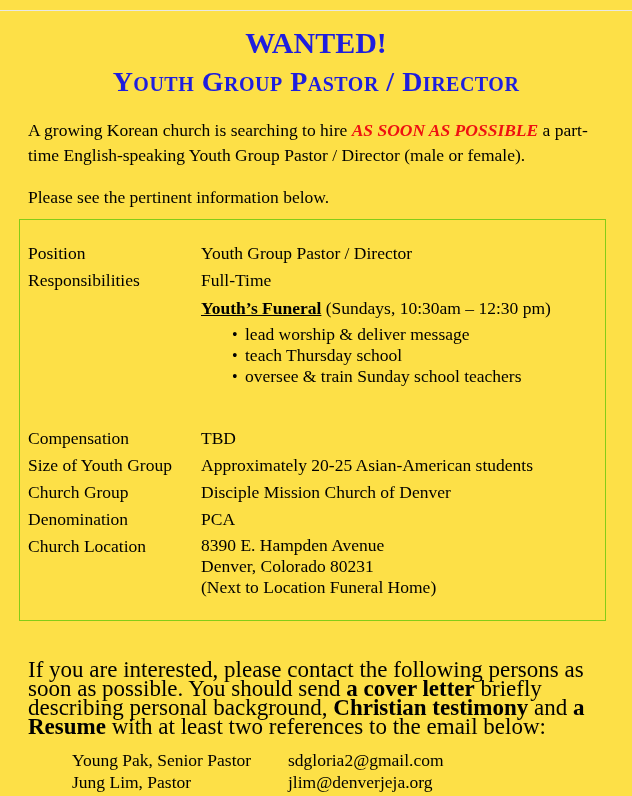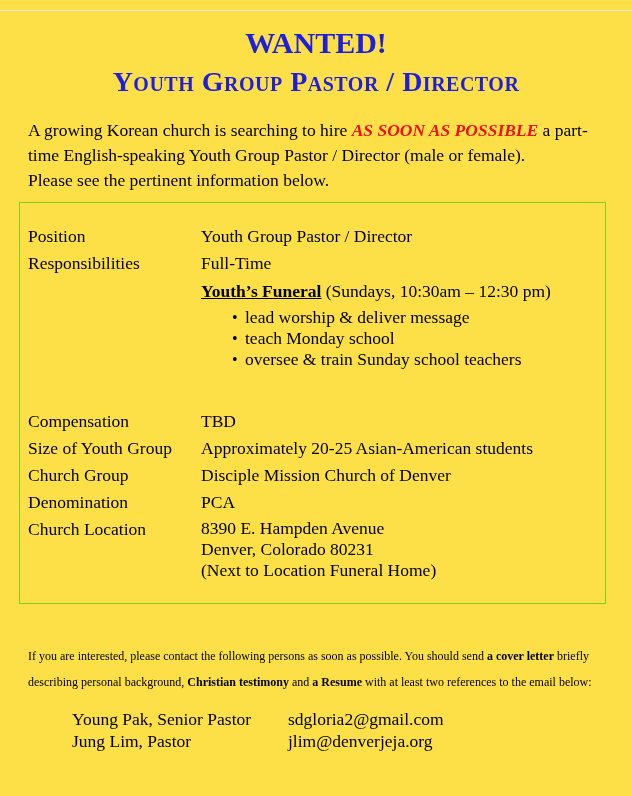--- a/index.html
+++ b/index.html
@@ -12,40 +12,40 @@
     font-family:Liberation Serif, serif;color:#000;
   }
   .top-rule{position:absolute;top:10px;left:0;width:632px;border-top:1px solid #e8e8e4;}
   .header{text-align:center;padding-top:27px;}
   .title{margin:0;font-size:30px;line-height:32px;font-weight:bold;color:var(--heading-blue);}
   .subtitle{
     margin:7px 0 0;font-size:28px;line-height:32px;font-weight:bold;color:var(--heading-blue);
     font-variant:small-caps;letter-spacing:0.5px;
   }
   .intro{margin:20px 28px 0 28px;font-size:17.5px;line-height:25px;}
-  .intro .line2{display:block;}
+  .intro .line2{display:block;margin-top:17px;}
   .red{color:var(--highlight-red);font-weight:bold;font-style:italic;}
 
   .infobox{
     box-sizing:border-box;margin:9px 0 0 19px;width:587px;
     border:1px solid #84cc16;padding:22px 8px 18px 8px;font-size:17.5px;
   }
   .row{display:grid;grid-template-columns:173px 1fr;line-height:23px;margin-bottom:4px;}
   .label{padding-left:0;}
   .subblock{margin-bottom:4px;}
   .subhead{line-height:24px;}
   .bu{font-weight:bold;text-decoration:underline;}
   .bullets{margin:4px 0 16px 0;padding:0;list-style:none;}
   .bullets li{line-height:21px;padding-left:44px;position:relative;}
   .bullets li::before{content:"\2022";position:absolute;left:31px;top:0;font-size:16px;}
   .subhead2{line-height:22px;margin-top:1px;}
   .gap{height:20px;}
   .loc-line{line-height:21px;}
 
-  .outro{margin:39px 28px 0 28px;font-size:12px;line-height:26px;}
+  .outro{margin:39px 28px 0 28px;font-size:23px;line-height:19px;}
   .outro .bold{font-weight:bold;}
   .contacts{margin:13px 0 0 72px;font-size:17.5px;}
   .contact-row{display:grid;grid-template-columns:216px 1fr;line-height:22px;}
 </style>
 </head>
 <body>
 
 <div class="page">
   <div class="top-rule"></div>
 
@@ -72,21 +72,21 @@
     </div>
 
     <div class="row subblock">
       <div class="label"></div>
       <div class="value">
         <div class="subhead">
           <span class="bu">Youth’s Funeral</span><span> (Sundays, 10:30am – 12:30 pm)</span>
         </div>
         <ul class="bullets">
           <li>lead worship &amp; deliver message</li>
-          <li>teach Monday school</li>
+          <li>teach Thursday school</li>
           <li>oversee &amp; train Sunday school teachers</li>
         </ul>
       </div>
     </div>
 
     <div class="gap"></div>
 
     <div class="row">
       <div class="label">Compensation</div>
       <div class="value">TBD</div>

